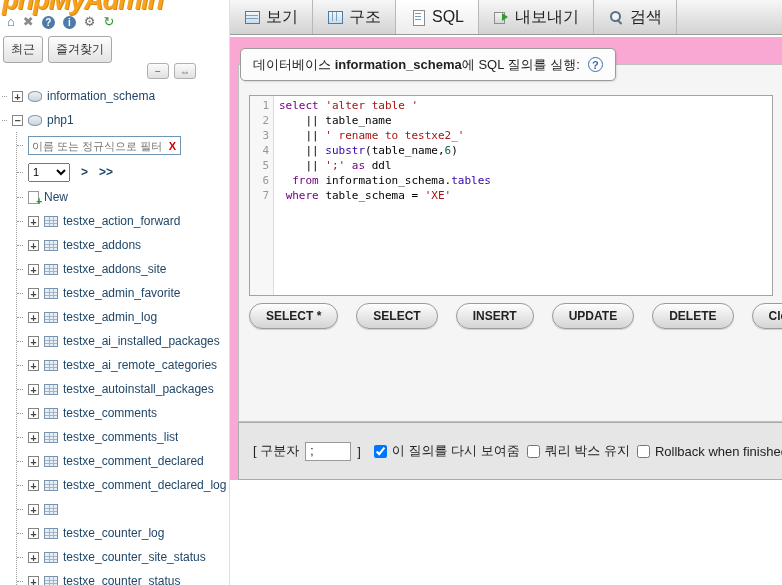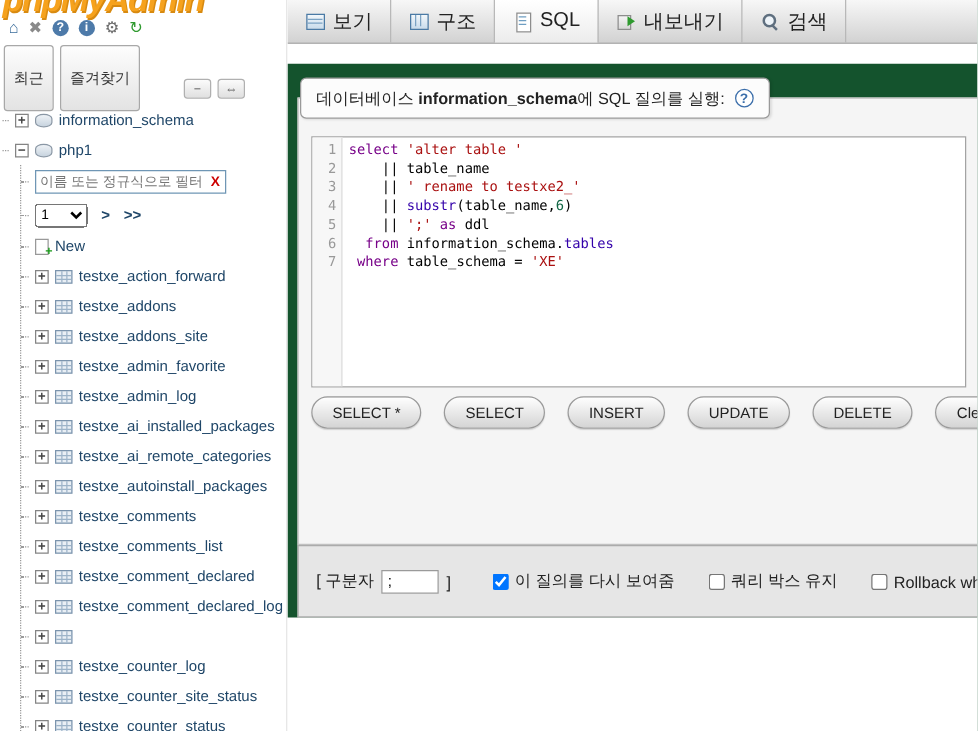--- a/index.html
+++ b/index.html
@@ -12,21 +12,21 @@
     overflow:hidden;border-right:1px solid #e0e0e0}
   .logo{position:absolute;top:-15px;left:2px;font-size:27px;font-weight:bold;font-style:italic;
     color:#f6a21d;white-space:nowrap;letter-spacing:-1px;cursor:pointer;
     text-shadow:1px 1px 0 #d88a10}
   .top-icons{position:absolute;top:15px;left:7px;display:flex;gap:8px;align-items:center}
   .top-icon{font-size:13px;line-height:14px;cursor:pointer}
   .top-icon[data-name="docs-icon"],.top-icon[data-name="info-icon"]{
     width:13px;height:13px;border-radius:50%;background:#4d7aa9;color:#fff!important;
     font-size:10px;font-weight:bold;text-align:center;line-height:13px}
   .quick-btns{position:absolute;top:36px;left:3px;display:flex;gap:5px}
-  .qbtn{font-family:Liberation Serif, serif;font-size:12px;color:#333;padding:17px 7px;border:1px solid #a8a8a8;
+  .qbtn{font-family:Liberation Serif, serif;font-size:12px;color:#333;padding:4px 7px;border:1px solid #a8a8a8;
     border-radius:3px;background:linear-gradient(#fdfdfd,#e3e3e3);cursor:pointer}
   .tree-controls{position:absolute;top:63px;left:147px;display:flex;gap:5px}
   .tctl{width:22px;height:16px;border:1px solid #b0b0b0;border-radius:3px;
     background:linear-gradient(#fbfbfb,#e0e0e0);font-size:10px;line-height:13px;text-align:center;
     color:#555;cursor:pointer}
 
   .tree{position:absolute;top:84px;left:2px;right:0;bottom:0;font-size:12px;color:#1f4668}
   .t-row{display:flex;align-items:center;height:24px;gap:5px;cursor:pointer;white-space:nowrap}
   .root::before{content:"";width:5px;border-top:1px dotted #9a9a9a}
   .children{margin-left:14px;border-left:1px dotted #9a9a9a}
@@ -74,46 +74,46 @@
     height:1px;background:#6f9ec2;box-shadow:0 3px 0 #6f9ec2,0 6px 0 #6f9ec2}
   .tab-ic[data-name="search-icon"]::before{content:"";position:absolute;left:2px;top:2px;width:7px;
     height:7px;border:2px solid #5f6f7f;border-radius:50%;background:#eef4f9}
   .tab-ic[data-name="search-icon"]::after{content:"";position:absolute;left:10px;top:10px;width:6px;
     height:2px;background:#5f6f7f;transform:rotate(45deg);transform-origin:0 0}
   .tab-ic[data-name="export-icon"]::before{content:"";position:absolute;left:1px;top:3px;width:9px;
     height:10px;border:1px solid #8d8d8d;background:linear-gradient(#f5f5f5,#d8d8d8)}
   .tab-ic[data-name="export-icon"]::after{content:"";position:absolute;left:9px;top:4px;
     border:4px solid transparent;border-left:6px solid #2f9a2f}
 
-  .content{position:absolute;left:0;top:51px;width:552px;height:443px;background:#14532d}
+  .content{position:absolute;left:0;top:37px;width:552px;height:443px;background:#f9a8d4}
   .query-header{position:absolute;left:10px;top:11px;z-index:3;display:flex;align-items:center;gap:8px;
     height:33px;padding:0 12px;background:#fcfcfc;border:1px solid #9a9a9a;border-radius:5px;
     font-size:13px;color:#222;box-shadow:1px 1px 2px rgba(0,0,0,.1)}
   .help-icon{width:15px;height:15px;border:1px solid #3b6eaa;border-radius:50%;color:#3b6eaa;
     background:#fff;font-size:11px;font-weight:bold;display:flex;align-items:center;
     justify-content:center;cursor:pointer}
   .query-area{position:absolute;left:8px;top:27px;width:566px;height:358px;border:1px solid #c0c0c0;
     background:#f5f5f5}
   .editor{position:absolute;left:10px;top:30px;width:524px;height:201px;border:1px solid #a3a3a3;
     background:#fff;display:flex;font:11px/15px "DejaVu Sans Mono",monospace;cursor:text}
   .gutter{width:24px;background:#f7f7f7;border-right:1px solid #ddd;color:#999;text-align:right;
     padding:2px 4px 0 0}
   .code{flex:1;padding:2px 0 0 5px;overflow:hidden}
   .code-line{white-space:pre}
   .tk-k{color:#770088}.tk-s{color:#aa1111}.tk-n{color:#116644}.tk-b{color:#3300aa}.tk-d{color:#000}
   .btn-row{position:absolute;left:10px;top:238px;display:flex;gap:18px}
   .sql-btn{height:26px;padding:0 16px;border:1px solid #9a9a9a;border-radius:13px;
-    background:linear-gradient(#fefefe,#d4d4d4);font-family:inherit;font-size:12px;font-weight:normal;
+    background:linear-gradient(#fefefe,#d4d4d4);font-family:inherit;font-size:12px;font-weight:bold;
     color:#222;cursor:pointer;box-shadow:0 1px 1px rgba(0,0,0,.15);white-space:nowrap}
   .footer-bar{position:absolute;left:8px;top:385px;width:566px;height:58px;background:#e6e6e6;
     border:1px solid #ababab;display:flex;align-items:center;padding-left:14px;font-size:13px;
     color:#222;gap:6px;white-space:nowrap}
   .delim{width:46px;height:19px;border:1px solid #9a9a9a;font-size:12px;font-family:inherit;padding:0 4px}
   #optList{display:flex;align-items:center}
-  .opt{display:flex;align-items:center;gap:5px;margin-left:27px;cursor:pointer}
+  .opt{display:flex;align-items:center;gap:5px;margin-left:7px;cursor:pointer}
 </style>
 </head>
 <body>
 
 <div id="sidebar" data-name="navigation-panel">
   <div class="logo" data-name="phpmyadmin-logo">phpMyAdmin</div>
   <div class="top-icons" id="topIcons" data-name="sidebar-toolbar">
       <span class="top-icon" data-name="home-icon" style="color: rgb(61, 110, 156);">⌂</span>
       <span class="top-icon" data-name="exit-icon" style="color: rgb(138, 138, 138);">✖</span>
       <span class="top-icon" data-name="docs-icon" style="color: rgb(255, 255, 255);">?</span>

